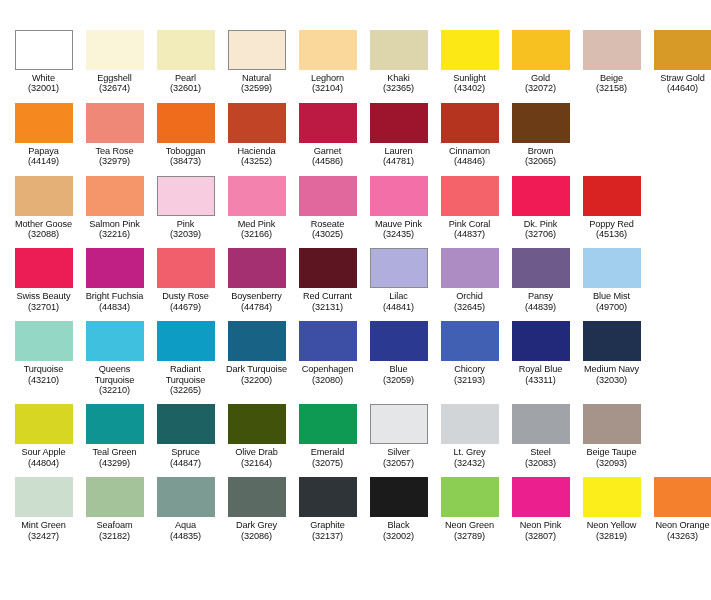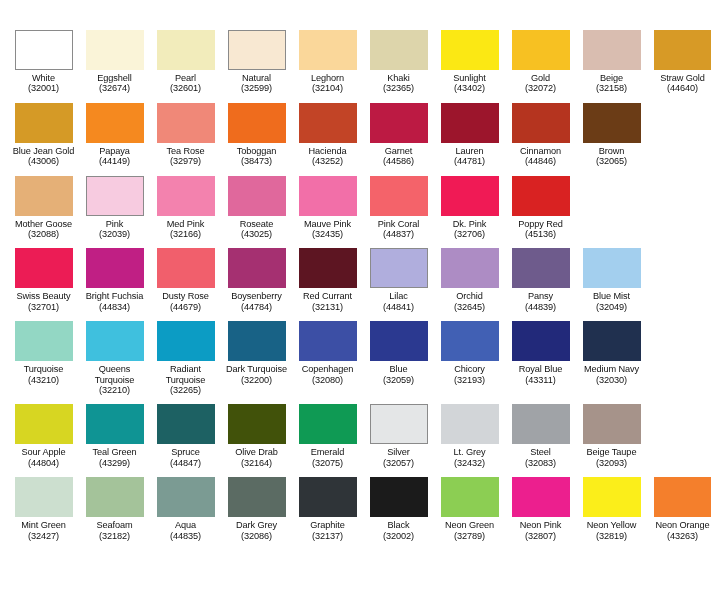--- a/index.html
+++ b/index.html
@@ -113,25 +113,20 @@
       </div>
       <div class="swatch-cell">
         <div class="chip" style="background-image: ; background-position-x: ; background-position-y: ; background-size: ; background-repeat: ; background-attachment: ; background-origin: ; background-clip: ; background-color: rgb(215, 154, 38); --c: #d79a26;"></div>
         <div class="label">Straw Gold</div>
         <div class="code">(44640)</div>
       </div>
     </div>
     <div class="row-gap"></div>
     <div class="swatch-row">
       <div class="swatch-cell">
-        <div class="chip" style="background-image: ; background-position-x: ; background-position-y: ; background-size: ; background-repeat: ; background-attachment: ; background-origin: ; background-clip: ; background-color: rgb(213, 154, 38); --c: #d59a26;"></div>
-        <div class="label">Blue Jean Gold</div>
-        <div class="code">(43006)</div>
-      </div>
-      <div class="swatch-cell">
         <div class="chip" style="background-image: ; background-position-x: ; background-position-y: ; background-size: ; background-repeat: ; background-attachment: ; background-origin: ; background-clip: ; background-color: rgb(245, 137, 31); --c: #f5891f;"></div>
         <div class="label">Papaya</div>
         <div class="code">(44149)</div>
       </div>
       <div class="swatch-cell">
         <div class="chip" style="background-image: ; background-position-x: ; background-position-y: ; background-size: ; background-repeat: ; background-attachment: ; background-origin: ; background-clip: ; background-color: rgb(240, 136, 120); --c: #f08878;"></div>
         <div class="label">Tea Rose</div>
         <div class="code">(32979)</div>
       </div>
       <div class="swatch-cell">
@@ -166,20 +161,25 @@
       </div>
     </div>
     <div class="row-gap"></div>
     <div class="swatch-row">
       <div class="swatch-cell">
         <div class="chip" style="background-image: ; background-position-x: ; background-position-y: ; background-size: ; background-repeat: ; background-attachment: ; background-origin: ; background-clip: ; background-color: rgb(229, 176, 119); --c: #e5b077;"></div>
         <div class="label">Mother Goose</div>
         <div class="code">(32088)</div>
       </div>
       <div class="swatch-cell">
+        <div class="chip" style="background-image: ; background-position-x: ; background-position-y: ; background-size: ; background-repeat: ; background-attachment: ; background-origin: ; background-clip: ; background-color: rgb(244, 150, 106); --c: #f4966a;"></div>
+        <div class="label">Salmon Pink</div>
+        <div class="code">(32216)</div>
+      </div>
+      <div class="swatch-cell">
         <div class="chip outlined" style="background-image: ; background-position-x: ; background-position-y: ; background-size: ; background-repeat: ; background-attachment: ; background-origin: ; background-clip: ; background-color: rgb(247, 203, 224); --c: #f7cbe0; border-color: rgb(138, 138, 138);"></div>
         <div class="label">Pink</div>
         <div class="code">(32039)</div>
       </div>
       <div class="swatch-cell">
         <div class="chip" style="background-image: ; background-position-x: ; background-position-y: ; background-size: ; background-repeat: ; background-attachment: ; background-origin: ; background-clip: ; background-color: rgb(243, 130, 174); --c: #f382ae;"></div>
         <div class="label">Med Pink</div>
         <div class="code">(32166)</div>
       </div>
       <div class="swatch-cell">
@@ -246,21 +246,21 @@
         <div class="code">(32645)</div>
       </div>
       <div class="swatch-cell">
         <div class="chip" style="background-image: ; background-position-x: ; background-position-y: ; background-size: ; background-repeat: ; background-attachment: ; background-origin: ; background-clip: ; background-color: rgb(110, 91, 140); --c: #6e5b8c;"></div>
         <div class="label">Pansy</div>
         <div class="code">(44839)</div>
       </div>
       <div class="swatch-cell">
         <div class="chip" style="background-image: ; background-position-x: ; background-position-y: ; background-size: ; background-repeat: ; background-attachment: ; background-origin: ; background-clip: ; background-color: rgb(163, 207, 238); --c: #a3cfee;"></div>
         <div class="label">Blue Mist</div>
-        <div class="code">(32049)</div>
+        <div class="code">(49700)</div>
       </div>
     </div>
     <div class="row-gap"></div>
     <div class="swatch-row">
       <div class="swatch-cell">
         <div class="chip" style="background-image: ; background-position-x: ; background-position-y: ; background-size: ; background-repeat: ; background-attachment: ; background-origin: ; background-clip: ; background-color: rgb(147, 215, 196); --c: #93d7c4;"></div>
         <div class="label">Turquoise</div>
         <div class="code">(43210)</div>
       </div>
       <div class="swatch-cell">

